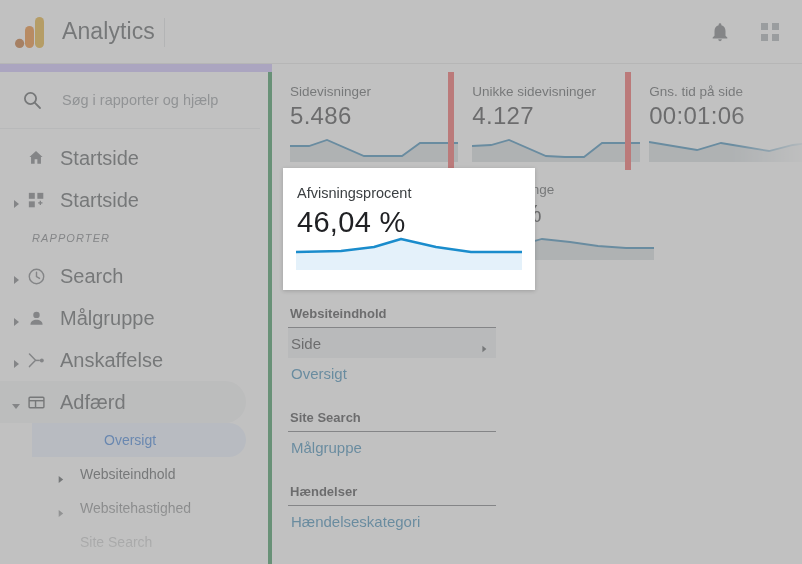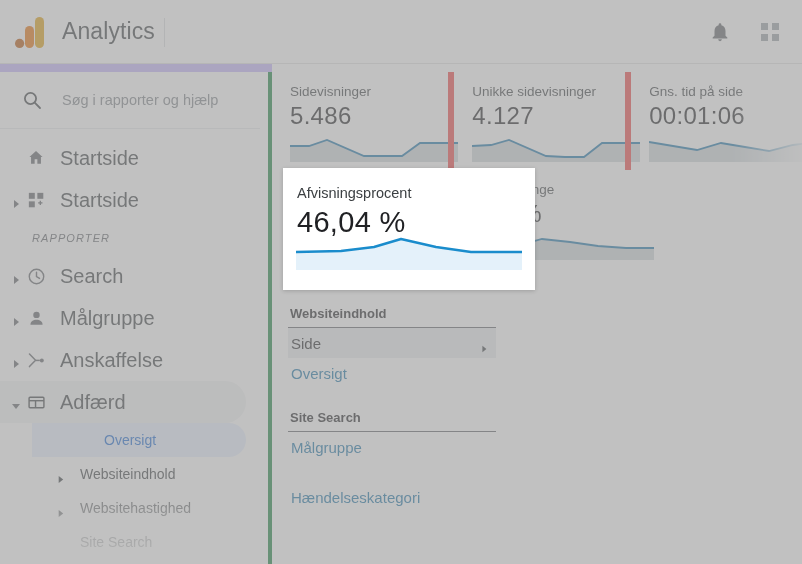--- a/index.html
+++ b/index.html
@@ -556,20 +556,21 @@
       </div>
 
       <div class="dim-group">
         <div class="dim-head">Site Search</div>
         <div class="dim-row">
           <span>Målgruppe</span>
         </div>
       </div>
 
       <div class="dim-group">
+        <div class="dim-head">Hændelser</div>
         <div class="dim-row">
           <span>Hændelseskategori</span>
         </div>
       </div>
 
     </div>
 
     <div class="main-fade-right"></div>
   </div>
 

